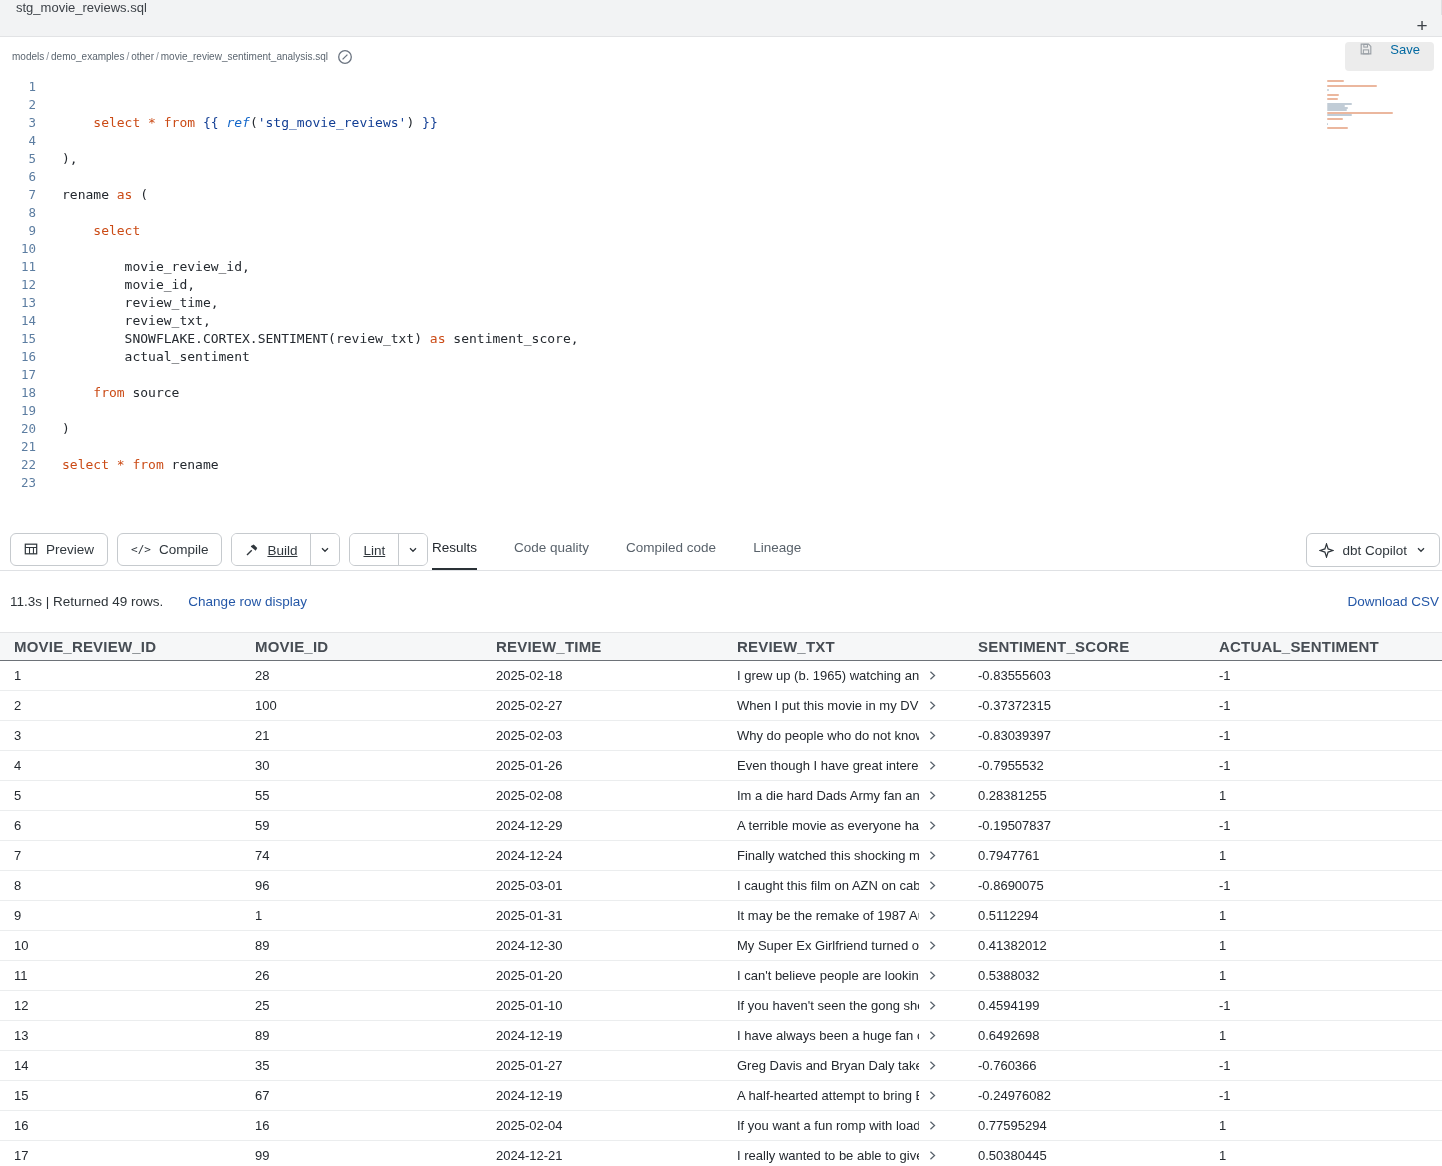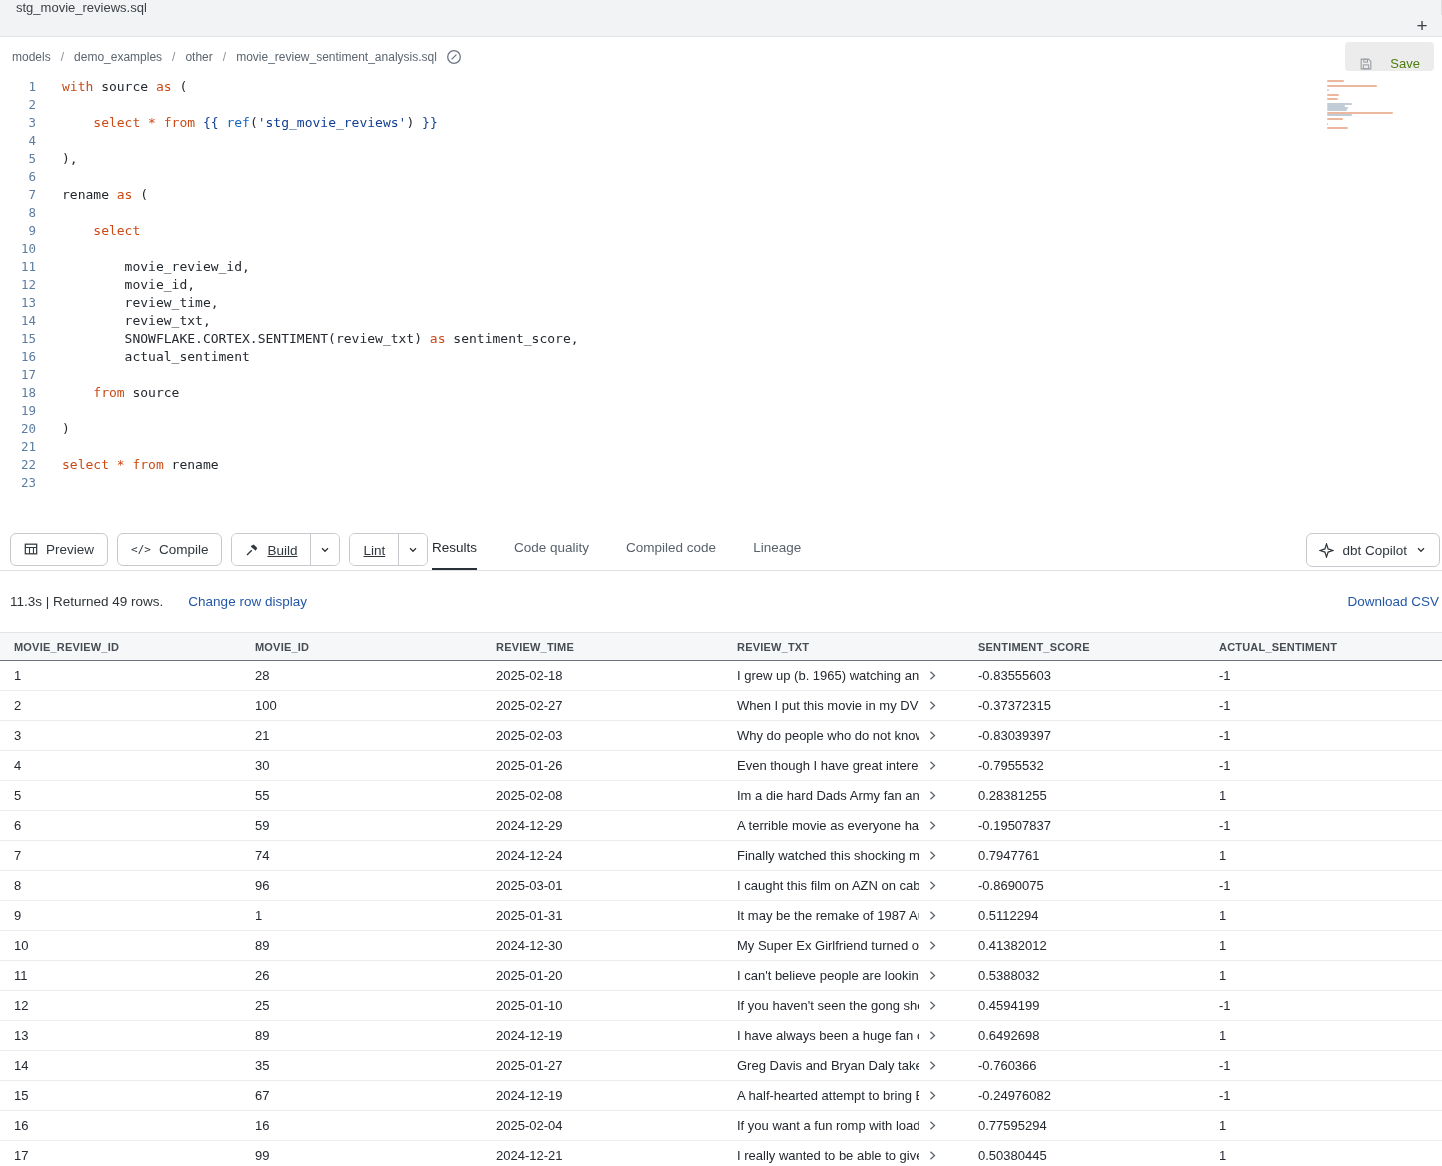--- a/index.html
+++ b/index.html
@@ -11,37 +11,37 @@
   .tab { display:flex; align-items:center; padding:0 16px; font-size:13px; color:#3d4248;
          border-right:1px solid #dfe0e2; min-width:223px; cursor:pointer; background:transparent; }
   .tab.active { background:#fff; color:#2b5dad; margin-bottom:-1px; border-bottom:1px solid #fff;
                 justify-content:space-between; }
   .tab .close { margin-left:12px; font-size:15px; line-height:1; color:#2b5dad; cursor:pointer; }
   .newtab { margin-left:auto; width:40px; display:flex; align-items:center; justify-content:center;
             font-size:19px; color:#3d4248; cursor:pointer; }
 
   
   .crumb-row { height:39px; display:flex; align-items:center; padding:0 8px 0 12px; background:#fff; }
-  .breadcrumb { display:flex; align-items:center; gap:10px; font-size:12px; color:#5c6670; }
+  .breadcrumb { display:flex; align-items:center; gap:2px; font-size:10px; color:#5c6670; }
   .breadcrumb .sep { color:#8b929b; }
   .crumb { cursor:pointer; }
   .crumb-icon { margin-left:9px; display:flex; align-items:center; }
-  .save-btn { margin-left:auto; display:flex; align-items:flex-end; gap:17px; background:#ececec;
+  .save-btn { margin-left:auto; display:flex; align-items:flex-start; gap:17px; background:#ececec;
               border:none; border-radius:4px; height:29px; padding:0 14px; font-size:13px;
-              color:#4d7c0f; font-family:inherit; }
+              color:#0369a1; font-family:inherit; }
 
   
   .editor { position:relative; height:452px; background:#fff; padding-top:2px;
             font-family:"DejaVu Sans Mono", monospace; font-size:13px; line-height:18px; }
   .line { display:flex; height:18px; white-space:pre; }
   .gutter { width:36px; text-align:right; color:#5c7da1; flex:none; font-size:12.5px; }
   .code { flex:1 1 auto; margin-left:26px; margin-right:118px; height:18px; }
   .line.active .code { border-top:1px solid #d6d8da; border-bottom:1px solid #d6d8da; }
   .tk-k { color:#cb4b16; }
-  .tk-f { color:#1266c9; }
+  .tk-f { color:#1266c9;font-style:italic; }
   .tk-s { color:#123e94; }
   .tk-j { color:#123e94; }
   .tk-p { color:#24292f; }
   .cursor { display:inline-block; width:1.5px; height:14px; background:#111; vertical-align:text-bottom; }
   .minimap { position:absolute; top:4px; right:45px; width:70px; }
   .mm-line { height:2px; margin-bottom:0.25px; border-radius:1px; opacity:0.65; }
 
   
   .toolbar { height:43px; display:flex; align-items:center; padding:0 10px;
              border-bottom:1px solid #dfe1e4; position:relative; }
@@ -65,21 +65,21 @@
   .status-row { height:61px; display:flex; align-items:center; padding:0 10px; font-size:13.5px; }
   .status-summary { color:#2e3439; }
   .link { color:#2457a7; cursor:pointer; }
   .change-display { margin-left:25px; }
   .download { margin-left:auto; margin-right:-7px; white-space:nowrap; }
 
   
   .grid { width:1446px; }
   .grid-header { display:grid; grid-template-columns:repeat(6,241px); height:29px; align-items:center;
                  background:#f6f7f8; border-top:1px solid #e3e4e6; border-bottom:1px solid #6d7278; }
-  .grid-header .hcell { font-size:11px; font-weight:700; color:#474d54; padding-left:14px;
+  .grid-header .hcell { font-size:15px; font-weight:700; color:#474d54; padding-left:14px;
                         letter-spacing:0.2px; white-space:nowrap; cursor:pointer; }
   .grid-row { display:grid; grid-template-columns:repeat(6,241px); height:30px; align-items:center;
               border-bottom:1px solid #ebedee; font-size:13px; color:#24292f; background:#fff; }
   .cell { padding-left:14px; white-space:nowrap; overflow:hidden; }
   .cell.review { display:flex; align-items:center; justify-content:space-between; padding-right:26px; }
   .cell.review .txt { overflow:hidden; white-space:nowrap; }
   .cell.review .chev { flex:none; margin-left:8px; display:flex; align-items:center; cursor:pointer; }
 </style>
 </head>
 <body>
@@ -114,21 +114,21 @@
           <rect x="5" y="9" width="6" height="4.5" fill="none" stroke="#9aa0a6" stroke-width="1.2"></rect>
           <rect x="5.5" y="2.8" width="4.2" height="3" fill="none" stroke="#9aa0a6" stroke-width="1.2"></rect>
         </svg>
     </span>
     <span>Save</span>
   </button>
 </div>
 
 <div class="editor">
   <div id="editor-lines">
-      <div class="line"><span class="gutter">1</span><span class="code"><span class="tk-k">with</span><span class="tk-p"> source </span><span class="tk-k">as</span><span class="tk-p"> (</span></span></div>
+      <div class="line"><span class="gutter">1</span></div>
       <div class="line"><span class="gutter">2</span><span class="code"></span></div>
       <div class="line"><span class="gutter">3</span><span class="code"><span class="tk-p">    </span><span class="tk-k">select</span><span class="tk-p"> </span><span class="tk-k">*</span><span class="tk-p"> </span><span class="tk-k">from</span><span class="tk-p"> </span><span class="tk-j">{{ </span><span class="tk-f">ref</span><span class="tk-p">(</span><span class="tk-s">'stg_movie_reviews'</span><span class="tk-p">)</span><span class="tk-j"> }}</span></span></div>
       <div class="line"><span class="gutter">4</span><span class="code"></span></div>
       <div class="line"><span class="gutter">5</span><span class="code"><span class="tk-p">),</span></span></div>
       <div class="line"><span class="gutter">6</span><span class="code"></span></div>
       <div class="line"><span class="gutter">7</span><span class="code"><span class="tk-p">rename </span><span class="tk-k">as</span><span class="tk-p"> (</span></span></div>
       <div class="line"><span class="gutter">8</span><span class="code"></span></div>
       <div class="line"><span class="gutter">9</span><span class="code"><span class="tk-p">    </span><span class="tk-k">select</span></span></div>
       <div class="line"><span class="gutter">10</span><span class="code"></span></div>
       <div class="line"><span class="gutter">11</span><span class="code"><span class="tk-p">        movie_review_id,</span></span></div>

